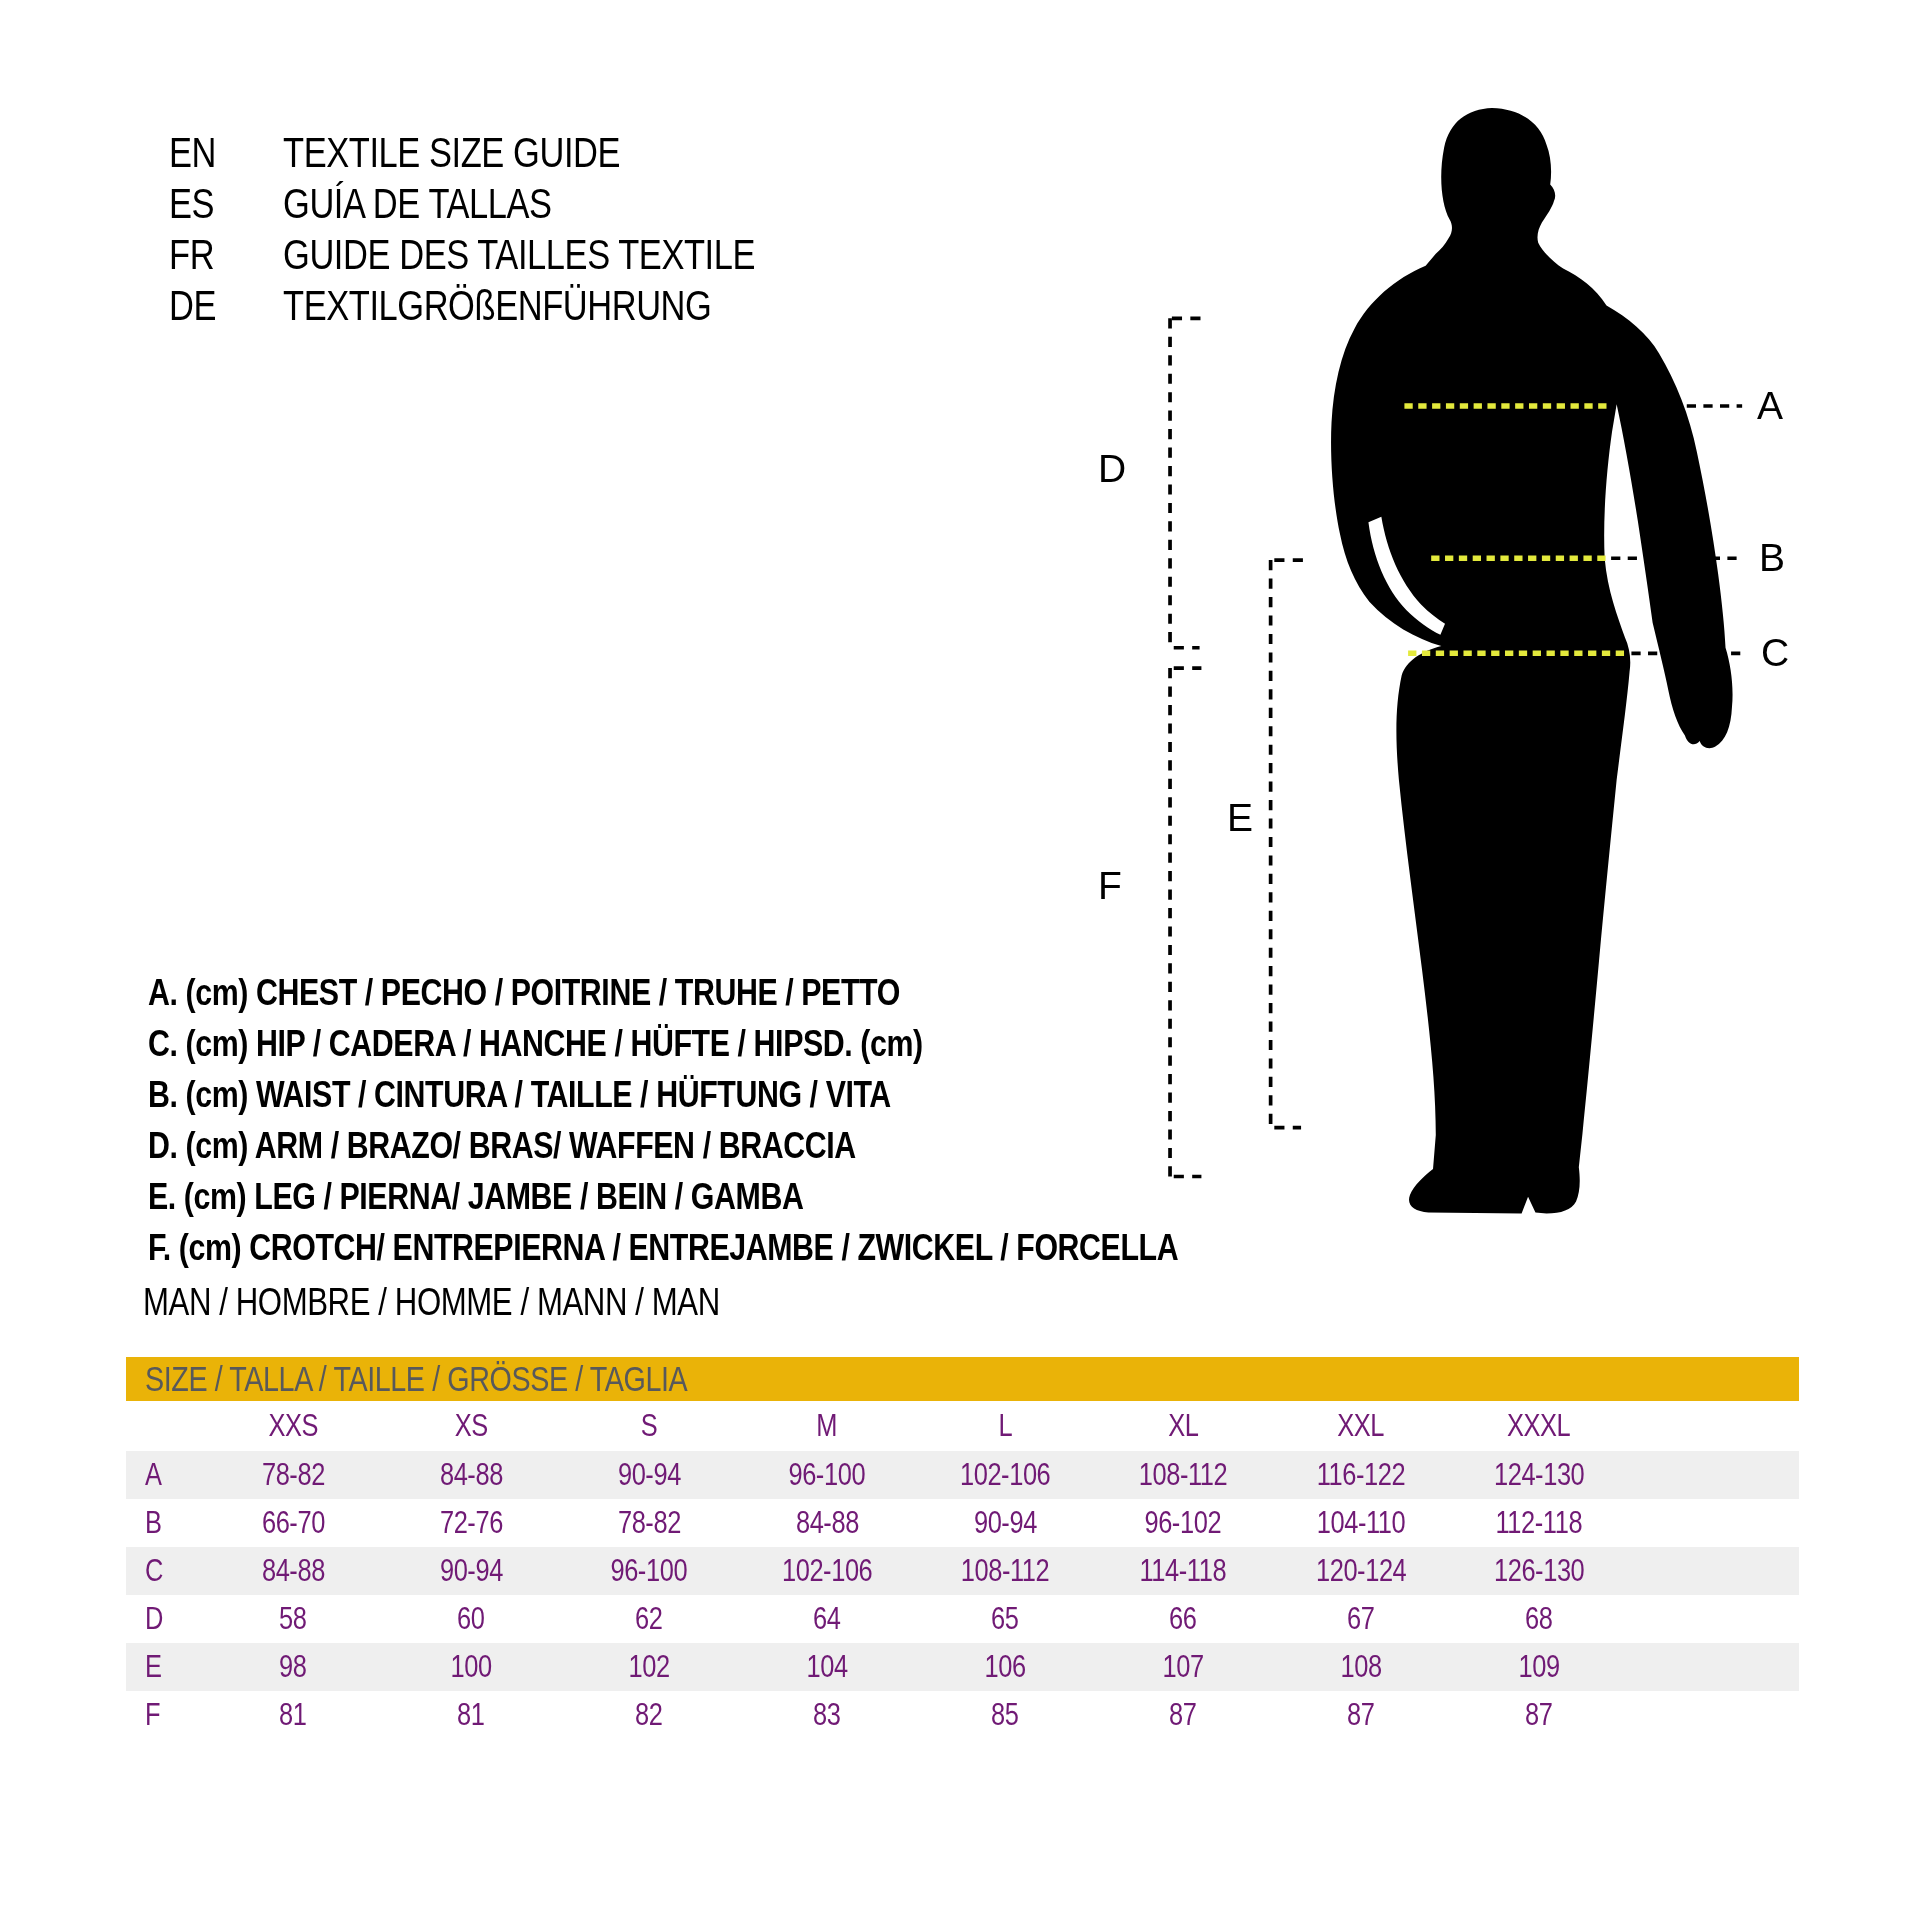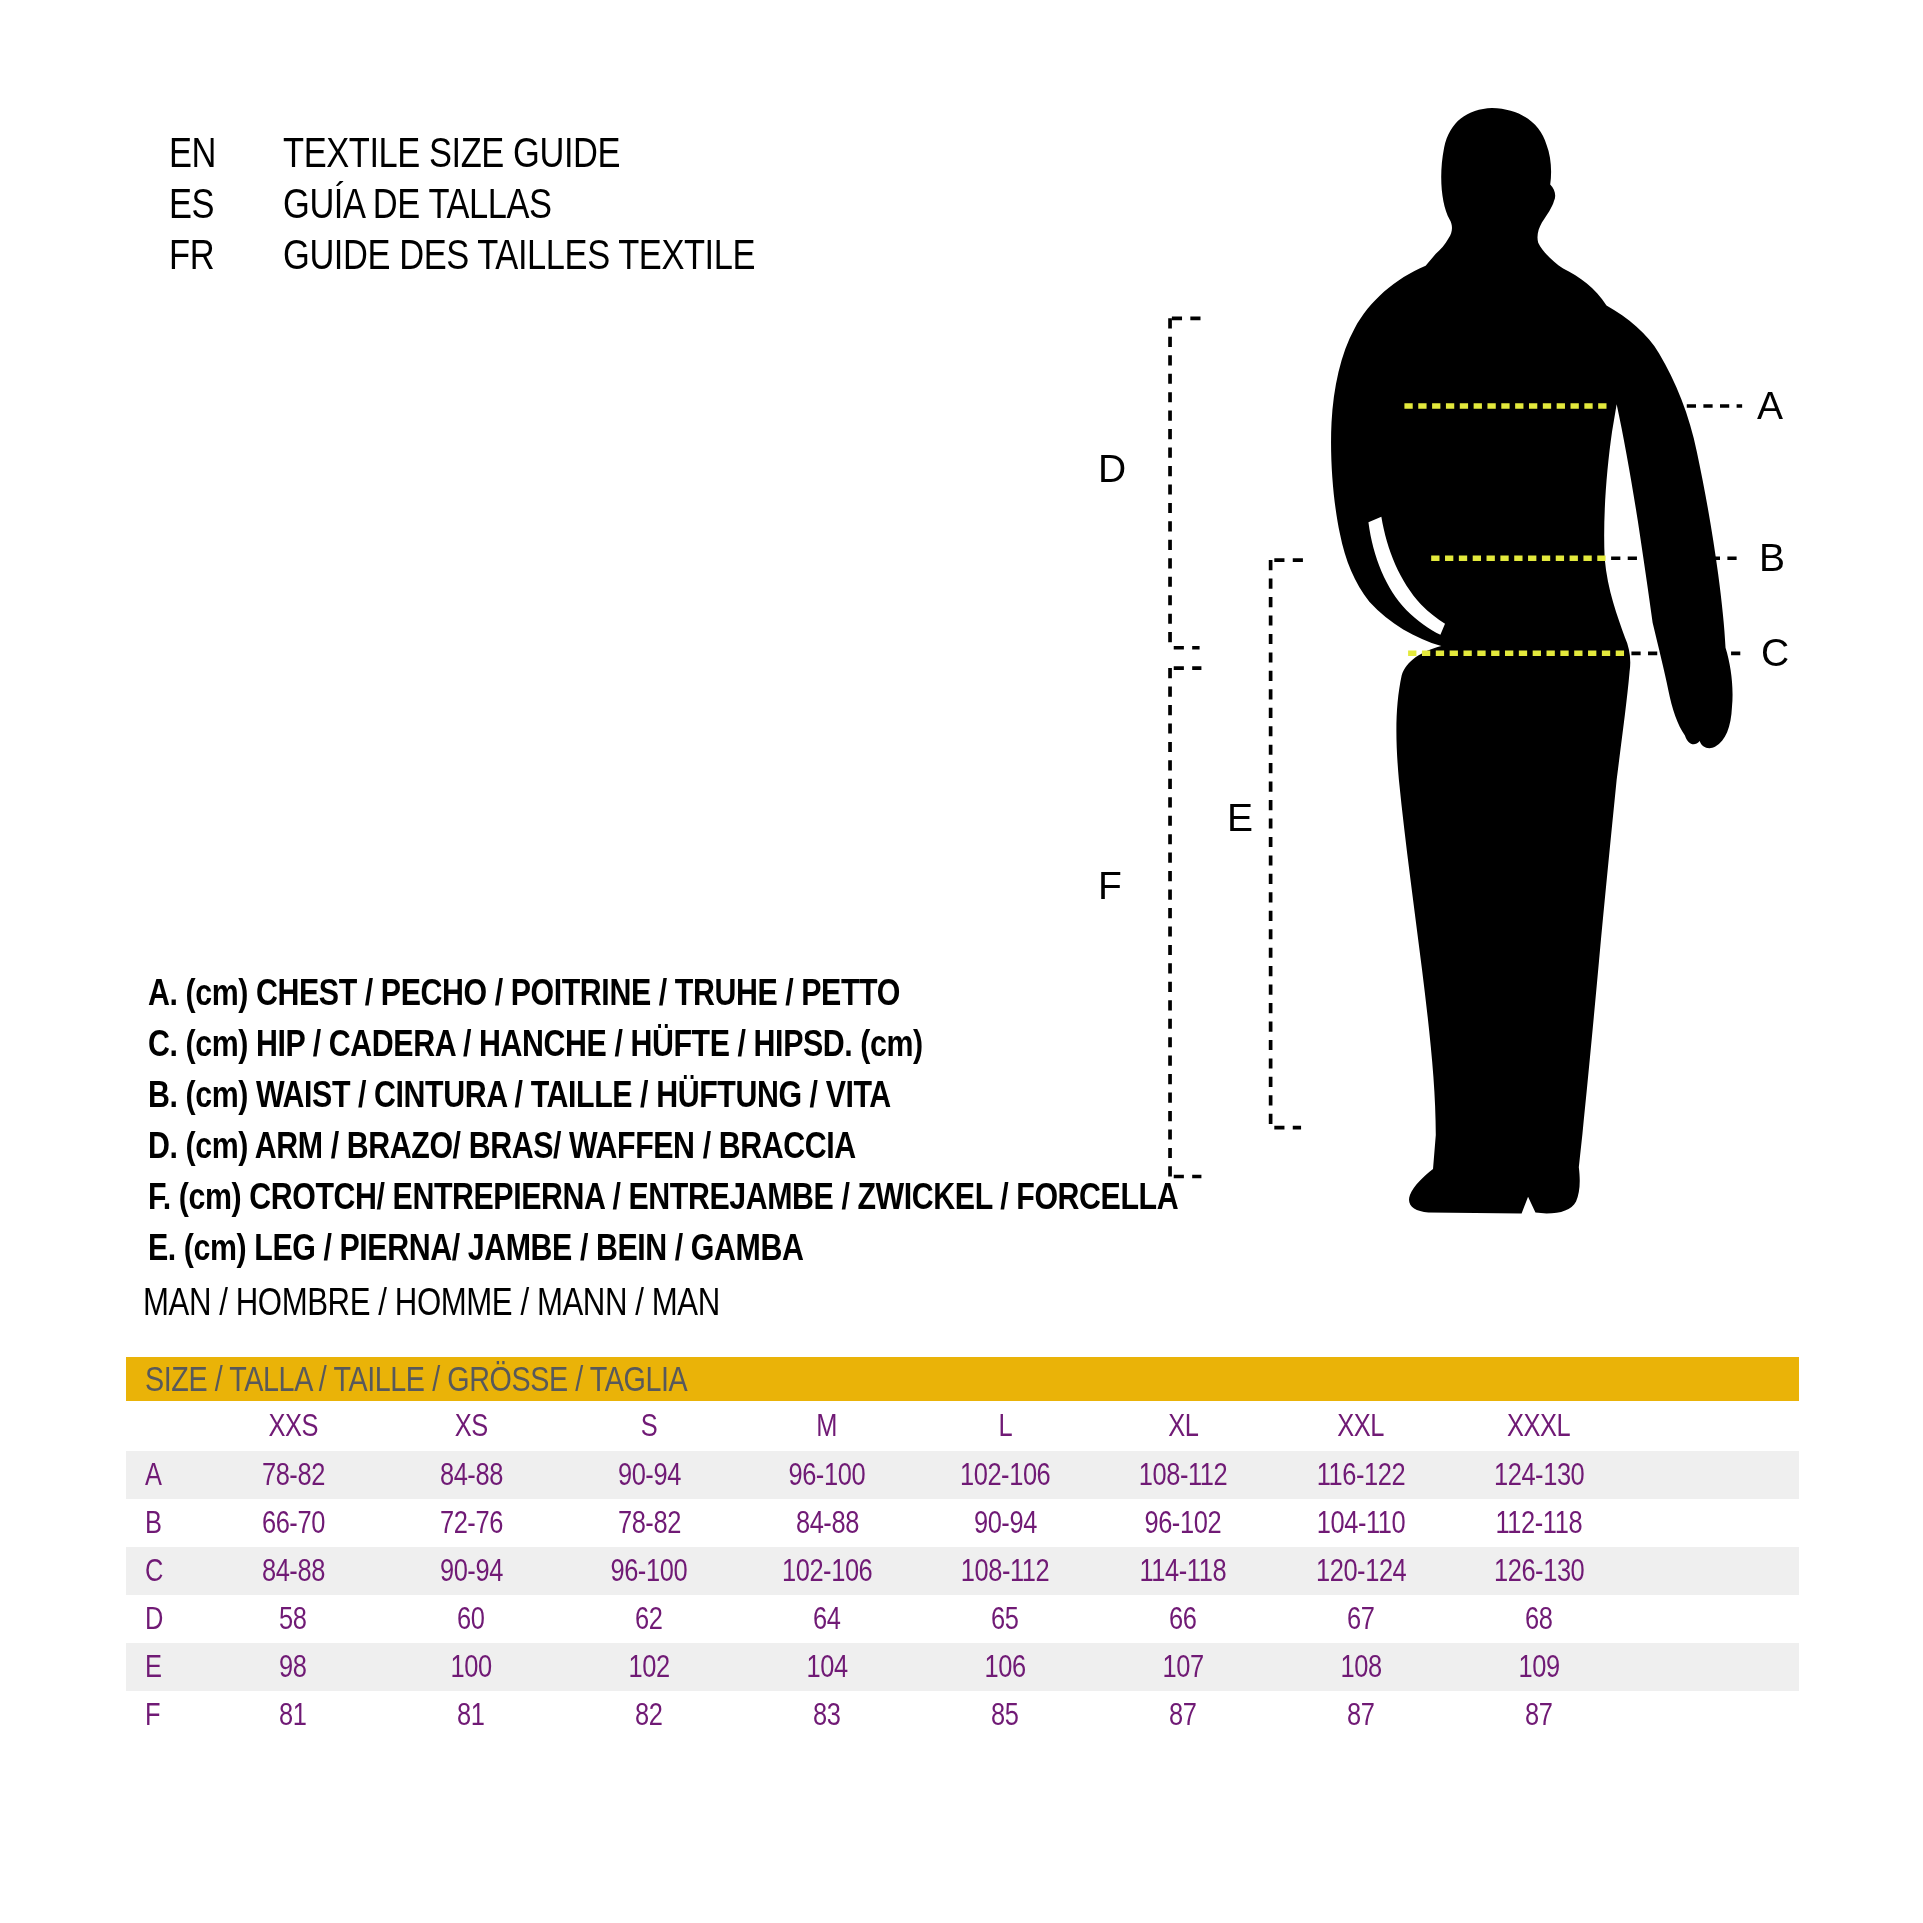--- a/index.html
+++ b/index.html
@@ -48,20 +48,24 @@
       <span class="lang-code"><span class="cx">EN</span></span>
       <span><span class="cx">TEXTILE SIZE GUIDE</span></span>
     </div>
     <div class="lang-row">
       <span class="lang-code"><span class="cx">ES</span></span>
       <span><span class="cx">GUÍA DE TALLAS</span></span>
     </div>
     <div class="lang-row">
       <span class="lang-code"><span class="cx">FR</span></span>
       <span><span class="cx">GUIDE DES TAILLES TEXTILE</span></span>
+    </div>
+    <div class="lang-row">
+      <span class="lang-code"><span class="cx">DE</span></span>
+      <span><span class="cx">TEXTILGRÖßENFÜHRUNG</span></span>
     </div>
   </div>
 
   <svg class="figure-svg" width="1923" height="1923" viewBox="0 0 2084 2084">
 
     <path fill="#000000" d="
       M 1617 117
       C 1590 118 1571 132 1565 160
       C 1559 190 1562 222 1571 238
       C 1575 245 1574 252 1570 258
@@ -148,22 +152,22 @@
   <div class="mlabel" style="left:1761px;top:629px;">C</div>
   <div class="mlabel" style="left:1098px;top:445px;">D</div>
   <div class="mlabel" style="left:1227px;top:794px;">E</div>
   <div class="mlabel" style="left:1098px;top:862px;">F</div>
 
   <div class="legend-block">
     <div class="legend-line"><span class="cx">A. (cm) CHEST / PECHO / POITRINE / TRUHE / PETTO</span></div>
     <div class="legend-line"><span class="cx">C. (cm) HIP / CADERA / HANCHE / HÜFTE / HIPSD. (cm)</span></div>
     <div class="legend-line"><span class="cx">B. (cm) WAIST / CINTURA / TAILLE / HÜFTUNG / VITA</span></div>
     <div class="legend-line"><span class="cx">D. (cm) ARM / BRAZO/ BRAS/ WAFFEN / BRACCIA</span></div>
+    <div class="legend-line"><span class="cx">E. (cm) LEG / PIERNA/ JAMBE / BEIN / GAMBA</span></div>
     <div class="legend-line"><span class="cx">F. (cm) CROTCH/ ENTREPIERNA / ENTREJAMBE / ZWICKEL / FORCELLA</span></div>
-    <div class="legend-line"><span class="cx">E. (cm) LEG / PIERNA/ JAMBE / BEIN / GAMBA</span></div>
   </div>
 
   <div class="category-line"><span class="cx">MAN / HOMBRE / HOMME / MANN / MAN</span></div>
 
   <div class="size-table">
     <div class="tbar"><span class="cx">SIZE / TALLA / TAILLE / GRÖSSE / TAGLIA</span></div>
 
     <div class="trow sizerow">
       <span class="rowkey"></span>
       <span class="cell"><span class="cxc">XXS</span></span>

